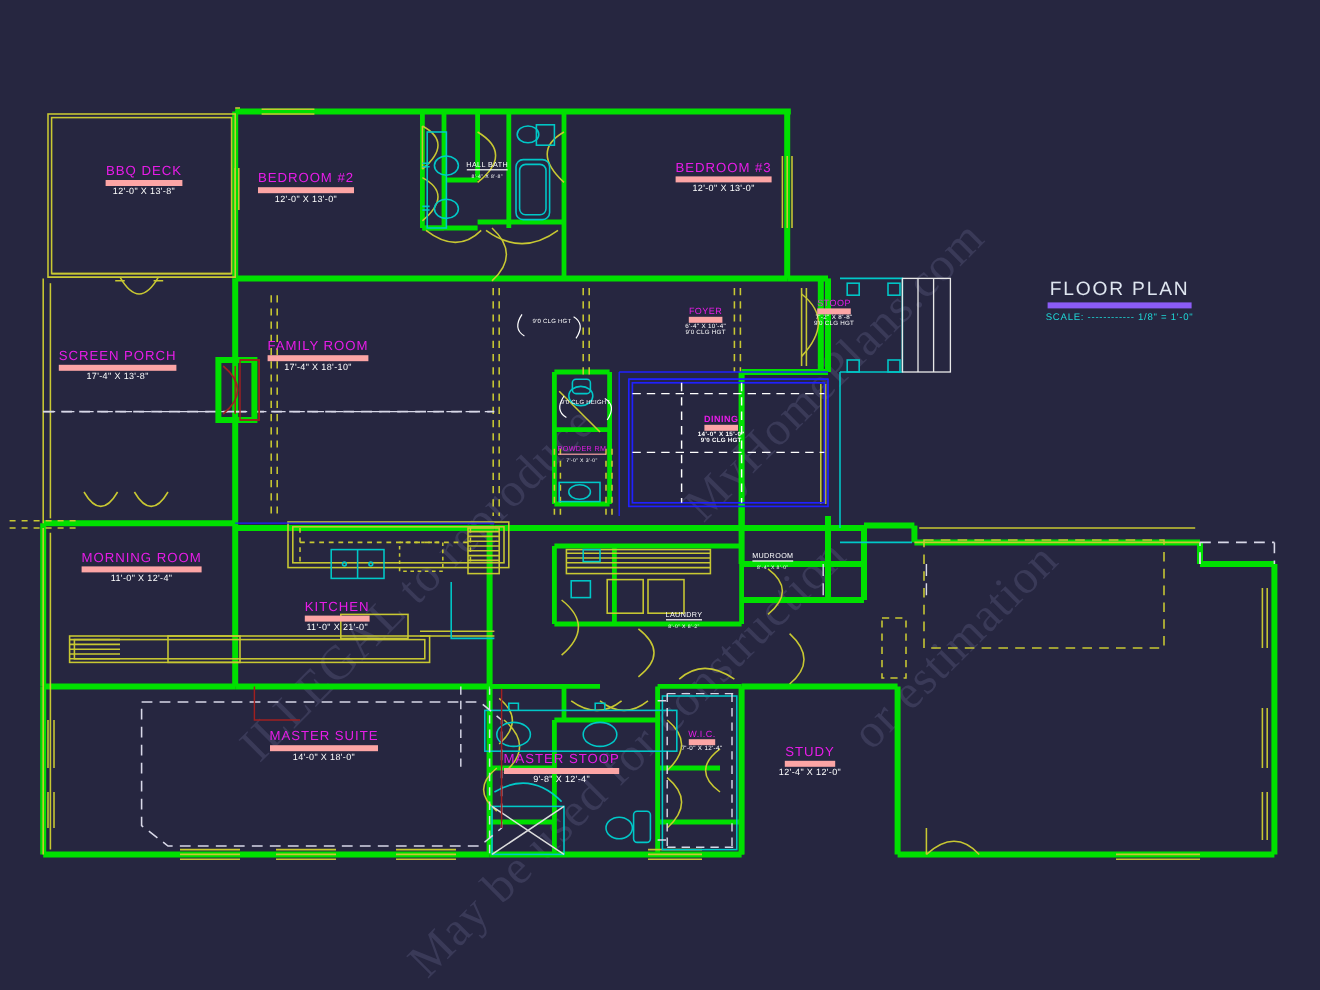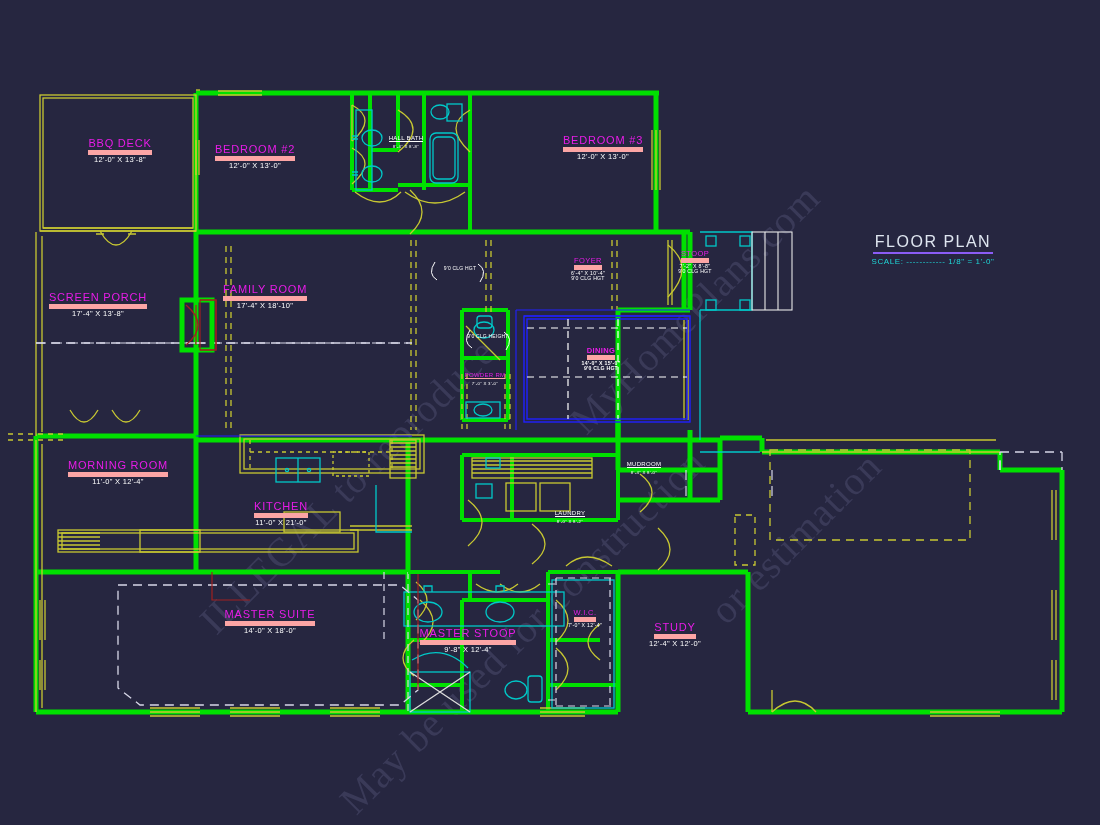--- a/index.html
+++ b/index.html
@@ -31,21 +31,21 @@
             white-space:nowrap;}
   .lbl.sm .nm{font-size:7.5px;letter-spacing:.4px;}
   .lbl.sm .dim{font-size:5.2px;}
   .lbl.xs .nm{font-size:6px;letter-spacing:.3px;border-bottom-width:1px;}
   .lbl.xs .dim{font-size:4.3px;}
   .lbl.wht .nm{color:#ffffff;border-bottom-color:#ffffff;}
 
   
   .tb{position:absolute;text-align:center;pointer-events:none;}
   .tb .t1{color:#dfe6f0;font-size:16px;letter-spacing:1.5px;
-          border-bottom:2px solid #8b5cf6;display:inline-block;
+          border-bottom:5px solid #8b5cf6;display:inline-block;
           padding:0 2px 1px 2px;white-space:nowrap;}
   .tb .t2{color:#1fd6d6;font-size:8px;letter-spacing:.6px;margin-top:3px;
           white-space:nowrap;}
 
   
   .cnote{position:absolute;color:#ffffff;font-size:5px;letter-spacing:.2px;
          text-align:center;pointer-events:none;line-height:1.15;}
 </style>
 </head>
 <body>

